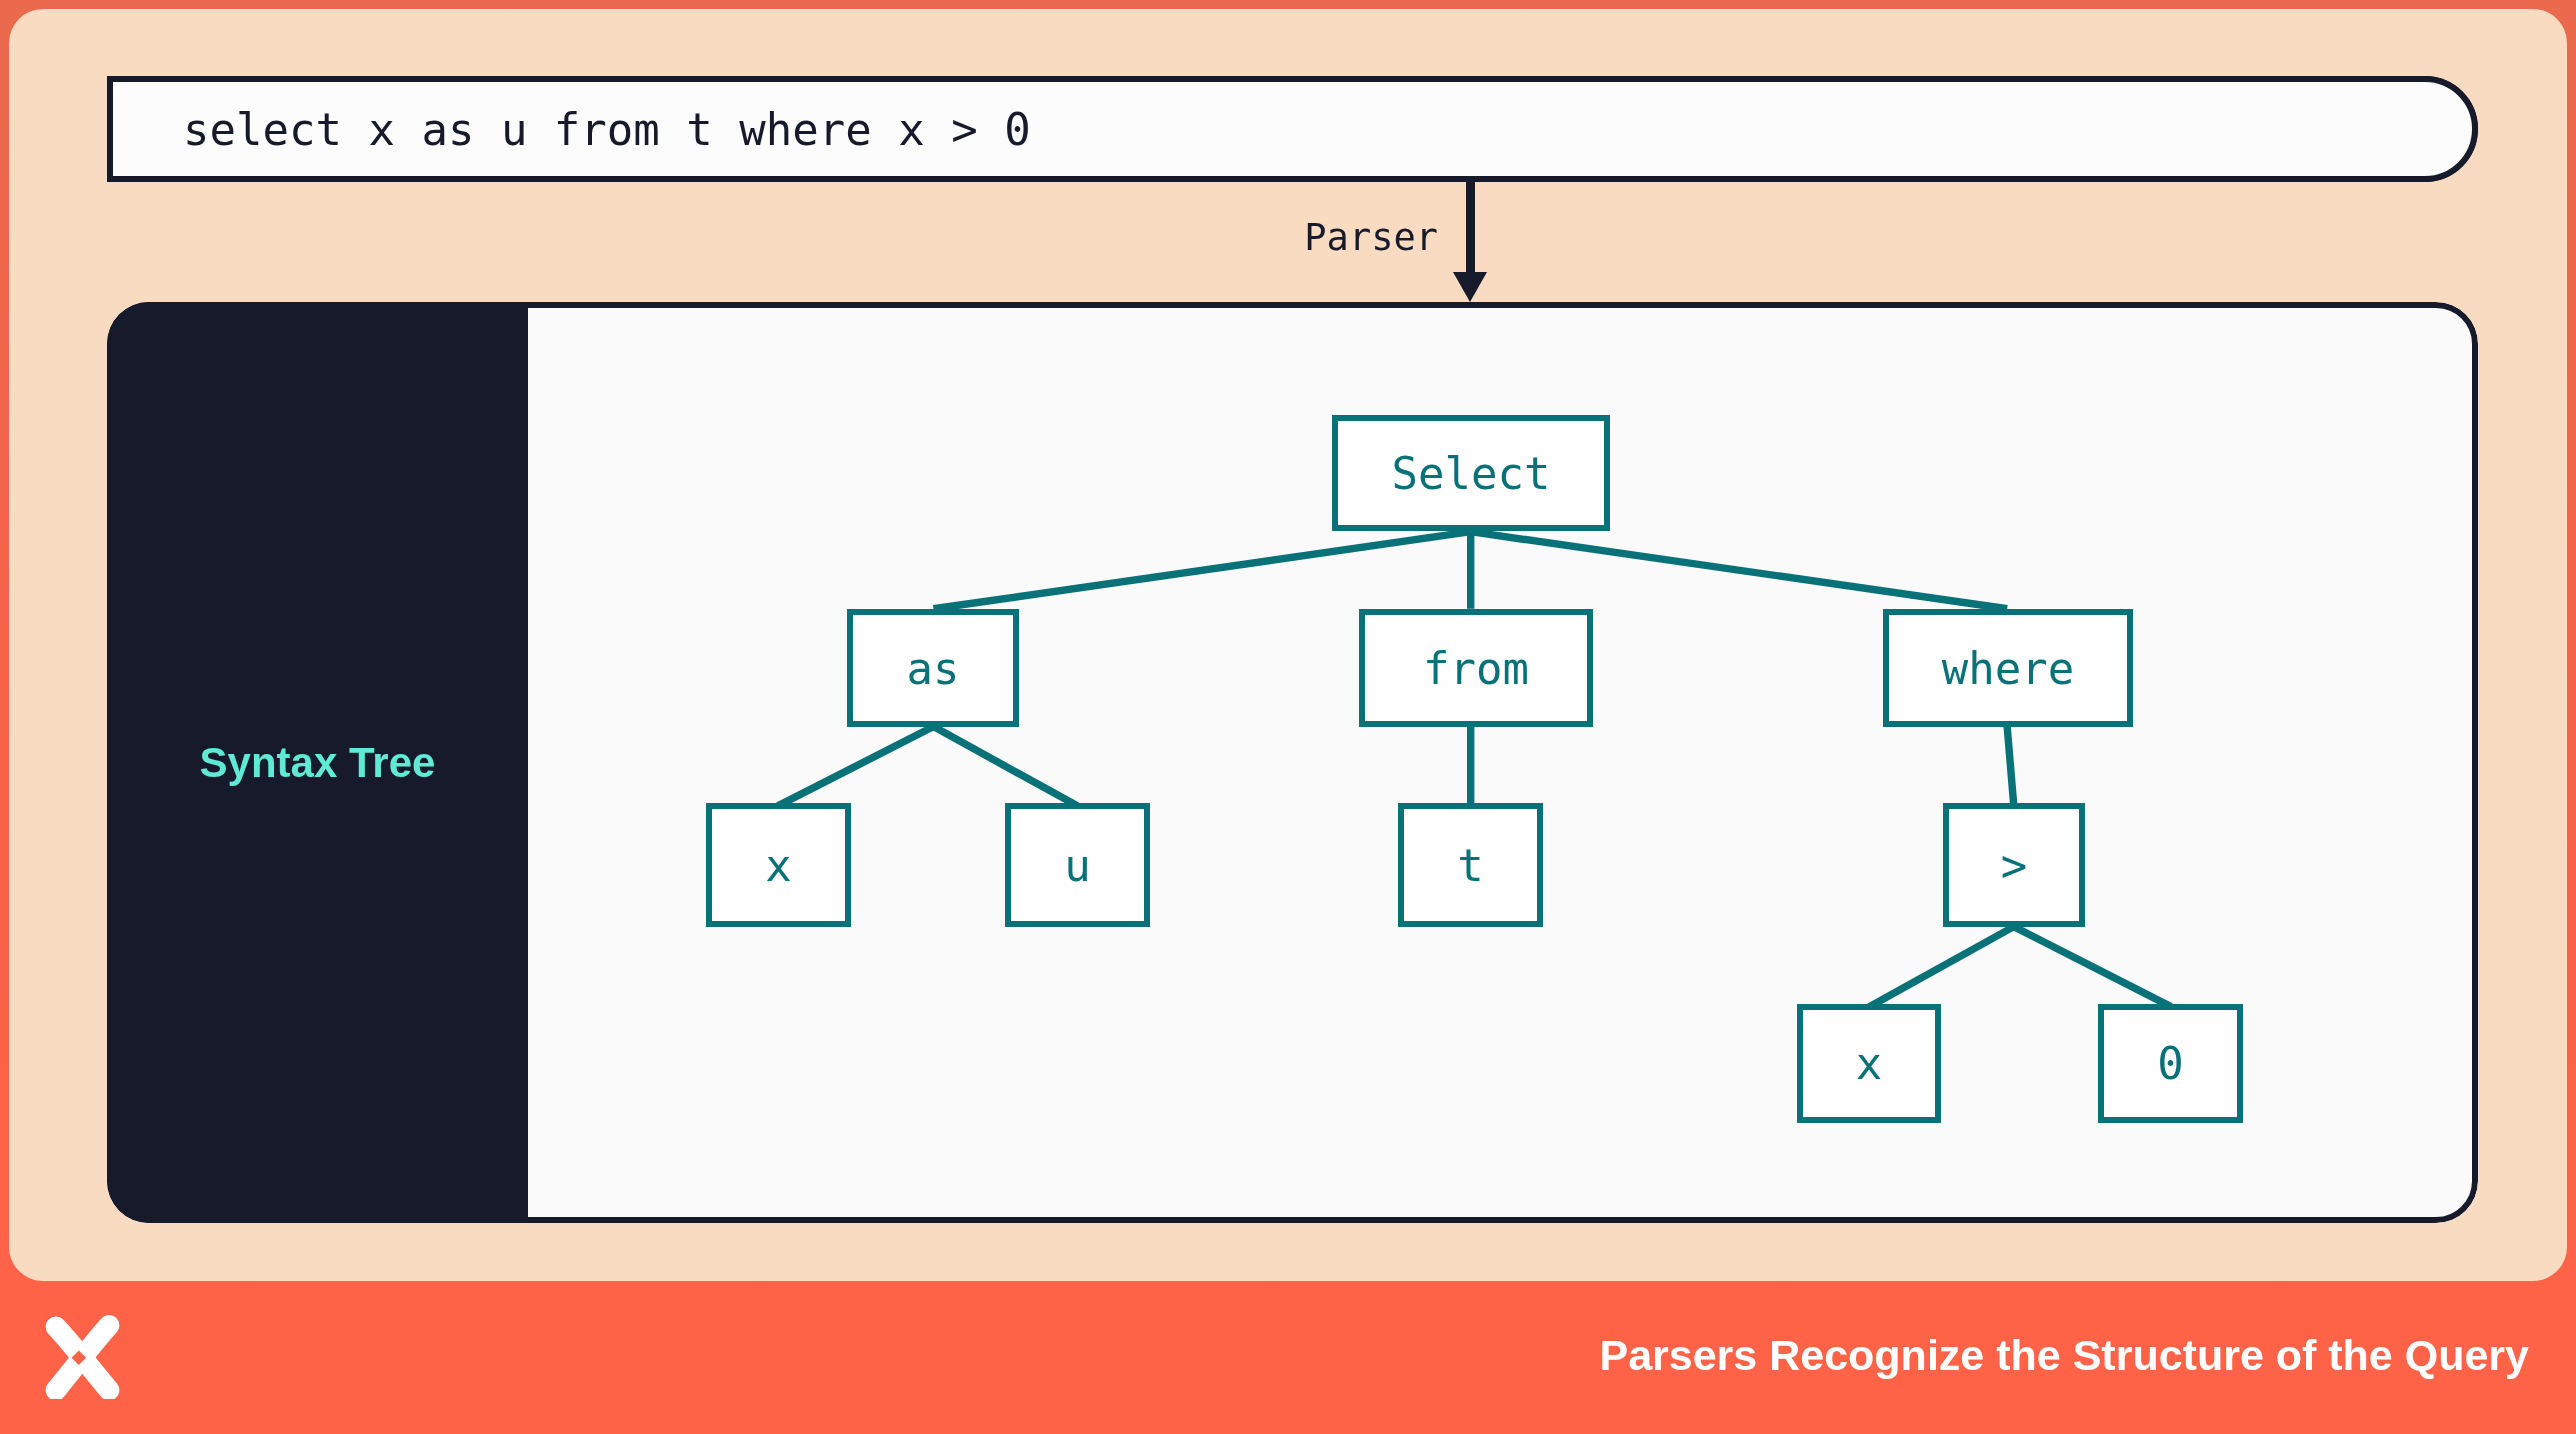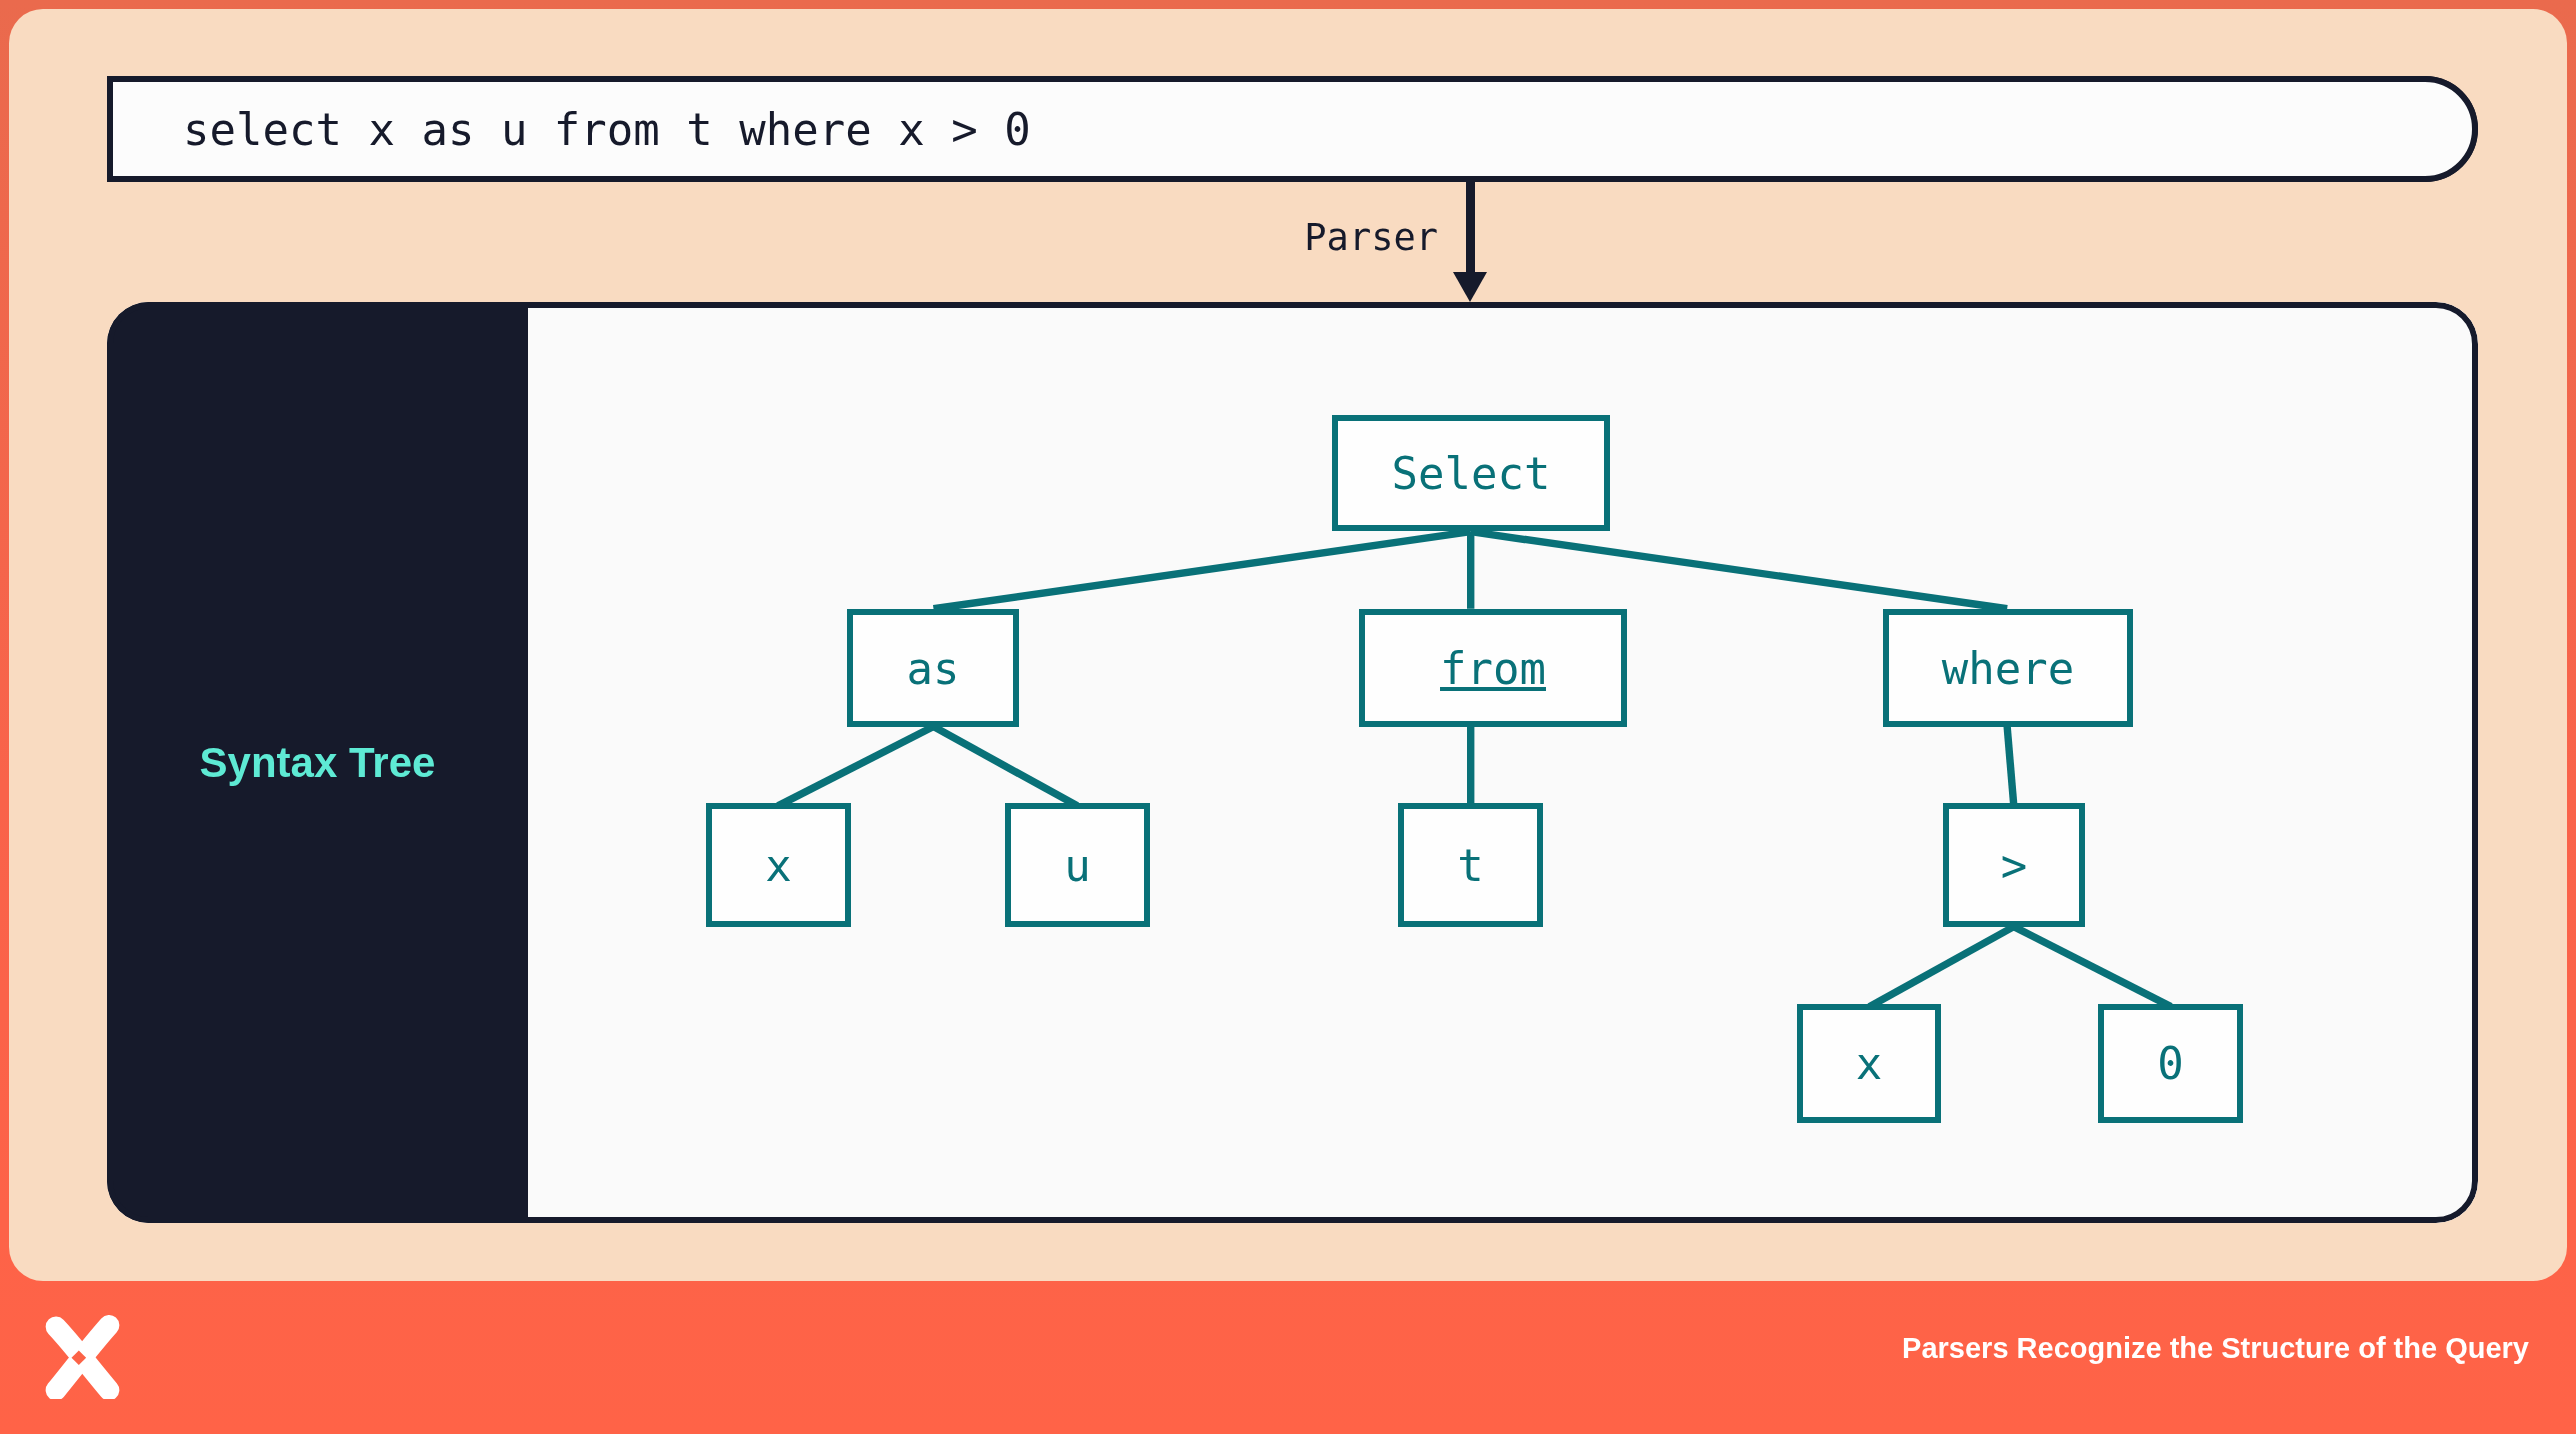--- a/index.html
+++ b/index.html
@@ -132,39 +132,39 @@
     justify-content: center;
     color: #097178;
     font-family: "DejaVu Sans Mono", monospace;
     font-size: 44px;
     z-index: 2;
     white-space: pre;
     font-feature-settings: "zero" 1;
   }
   .node-select { left: 1225px; top: 113px; width: 278px; height: 116px; }
   .node-as     { left:  740px; top: 307px; width: 172px; height: 118px; }
-  .node-from   { left: 1252px; top: 307px; width: 268px; height: 118px; text-decoration: underline; }
+  .node-from   { left: 1252px; top: 307px; width: 234px; height: 118px; }
   .node-where  { left: 1776px; top: 307px; width: 250px; height: 118px; }
   .node-x1     { left:  599px; top: 501px; width: 145px; height: 124px; }
   .node-u      { left: 898px; top: 501px; width: 145px; height: 124px; }
   .node-t      { left: 1291px; top: 501px; width: 145px; height: 124px; }
   .node-gt     { left: 1836px; top: 501px; width: 142px; height: 124px; }
   .node-x2     { left: 1690px; top: 702px; width: 144px; height: 119px; }
   .node-zero   { left: 1991px; top: 702px; width: 145px; height: 119px; }
   
   .footer-logo {
     position: absolute;
     left: 43px; top: 1315px;
     width: 79px; height: 84px;
   }
   .footer-title {
     position: absolute;
     right: 47px; top: 1334px;
     color: #FFFFFF;
-    font-size: 29px;
+    font-size: 43px;
     font-weight: bold;
     line-height: 1;
     white-space: pre;
   }
 </style>
 </head>
 <body>
 
 <div id="app">
 

